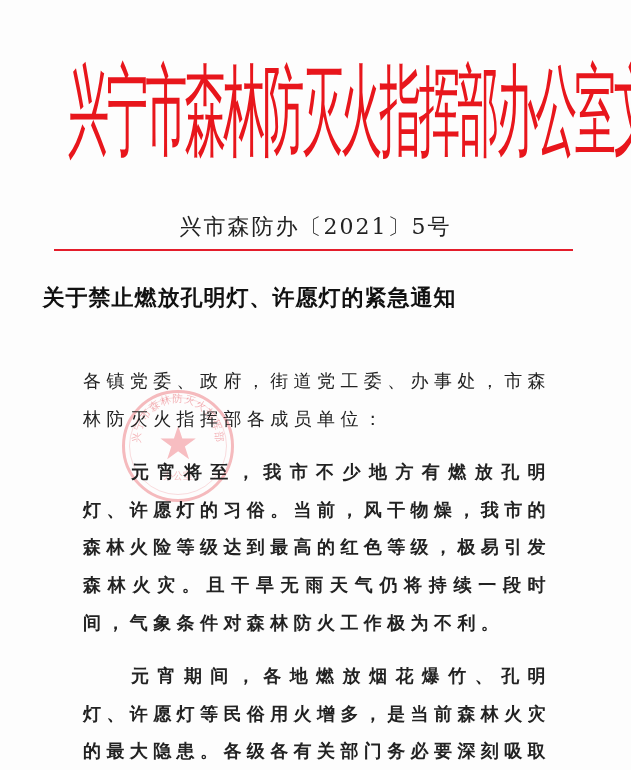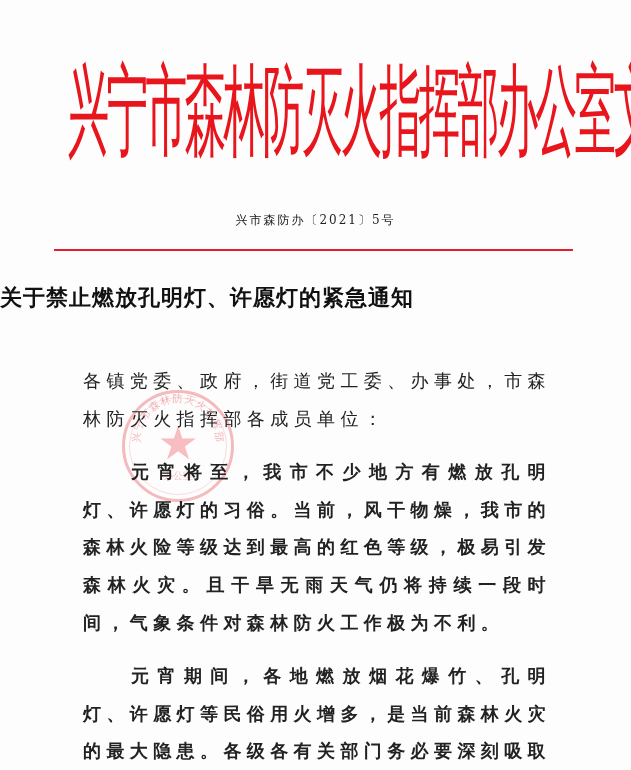--- a/index.html
+++ b/index.html
@@ -44,39 +44,39 @@
       font-weight: normal;
       transform: scaleX(0.72) scaleY(1.72);
       transform-origin: center center;
     }
     .doc-number {
       position: absolute;
       left: 0;
       width: 631px;
       top: 212px;
       text-align: center;
-      font-size: 12px;
+      font-size: 22px;
       letter-spacing: 2px;
       color: #222;
       font-family: "DejaVu Serif", "Liberation Serif", serif;
     }
     .red-rule {
       position: absolute;
       left: 54px;
       top: 249px;
       width: 519px;
       height: 2px;
       background: #e41d2b;
     }
     .notice-title {
       position: absolute;
       left: 0;
       width: 499px;
       top: 283px;
-      text-align: left;
+      text-align: center;
       font-size: 22px;
       font-weight: bold;
       letter-spacing: 1px;
       color: #111;
       font-family: "DejaVu Sans", "Liberation Sans", sans-serif;
     }
     .body-text {
       position: absolute;
       left: 67px;
       top: 346px;

